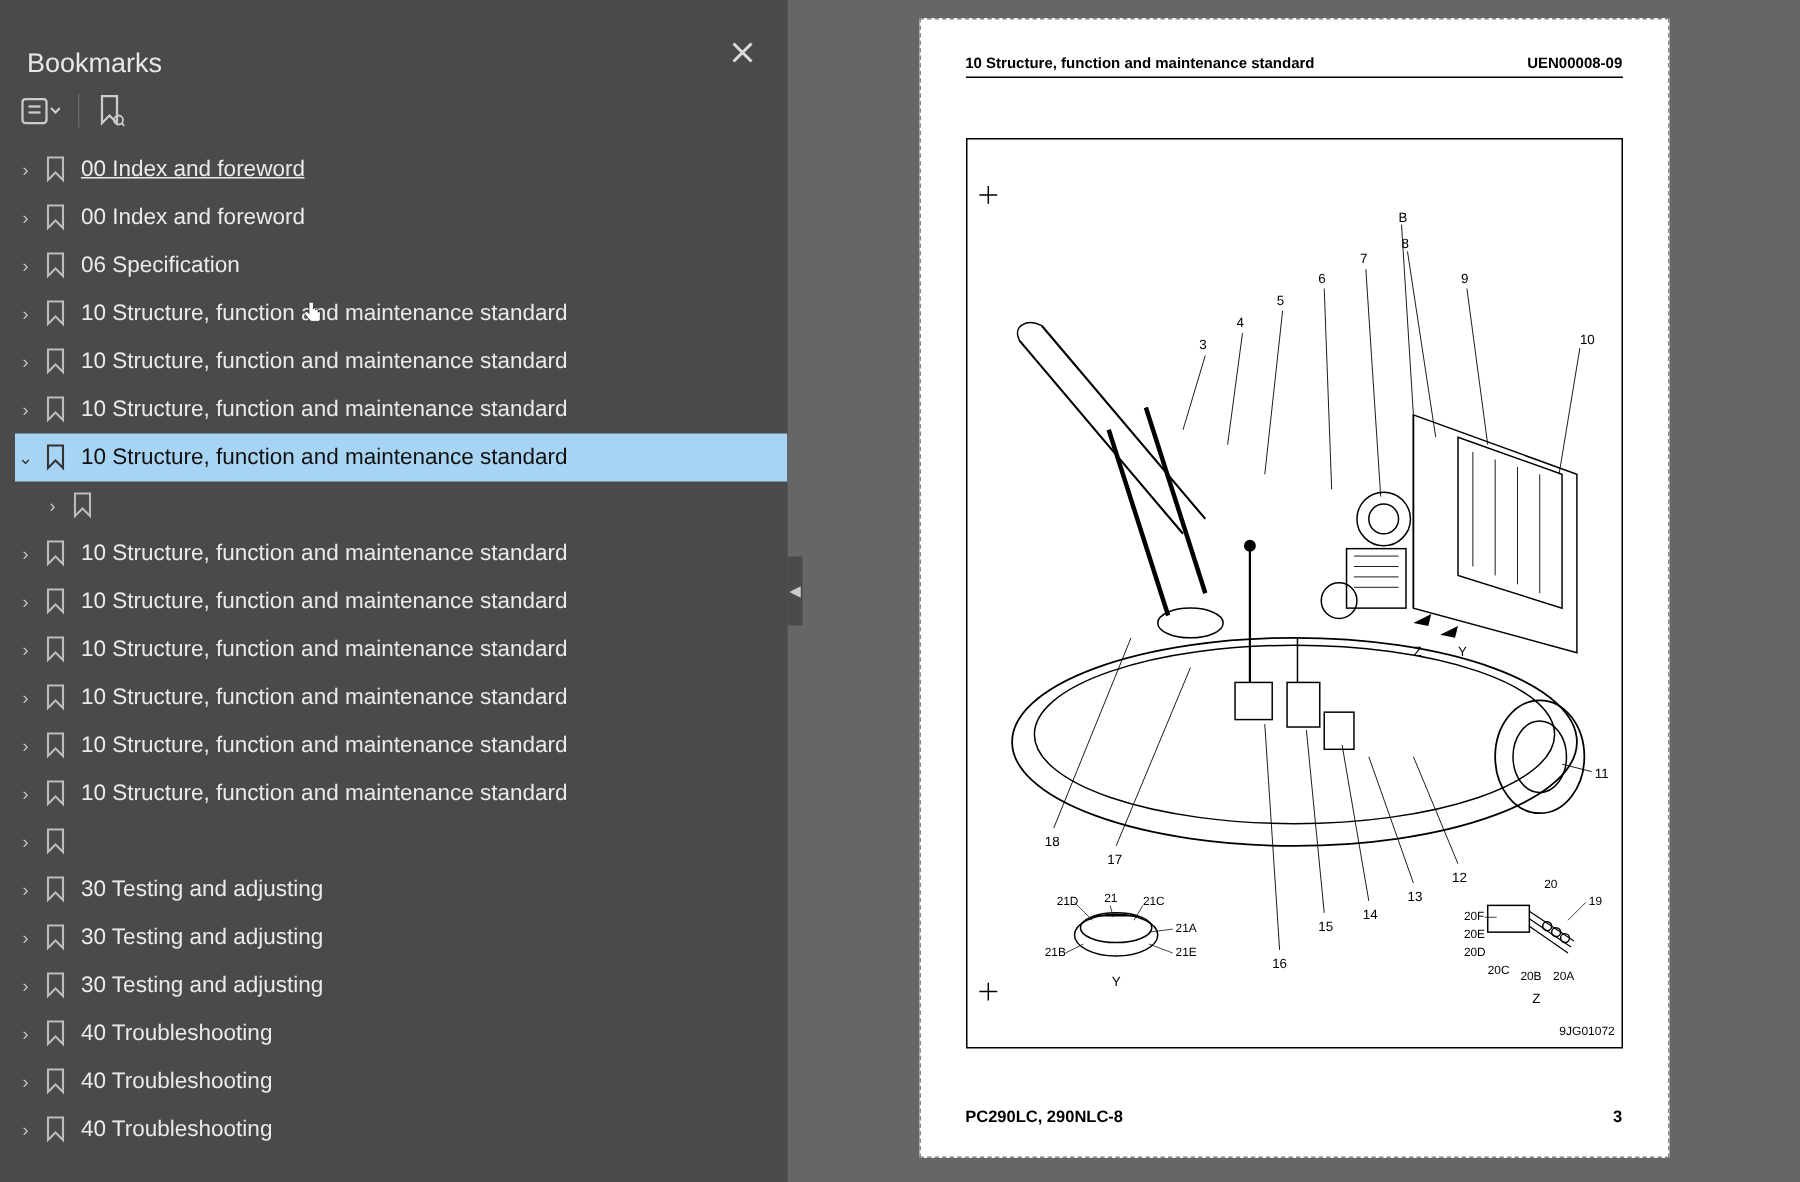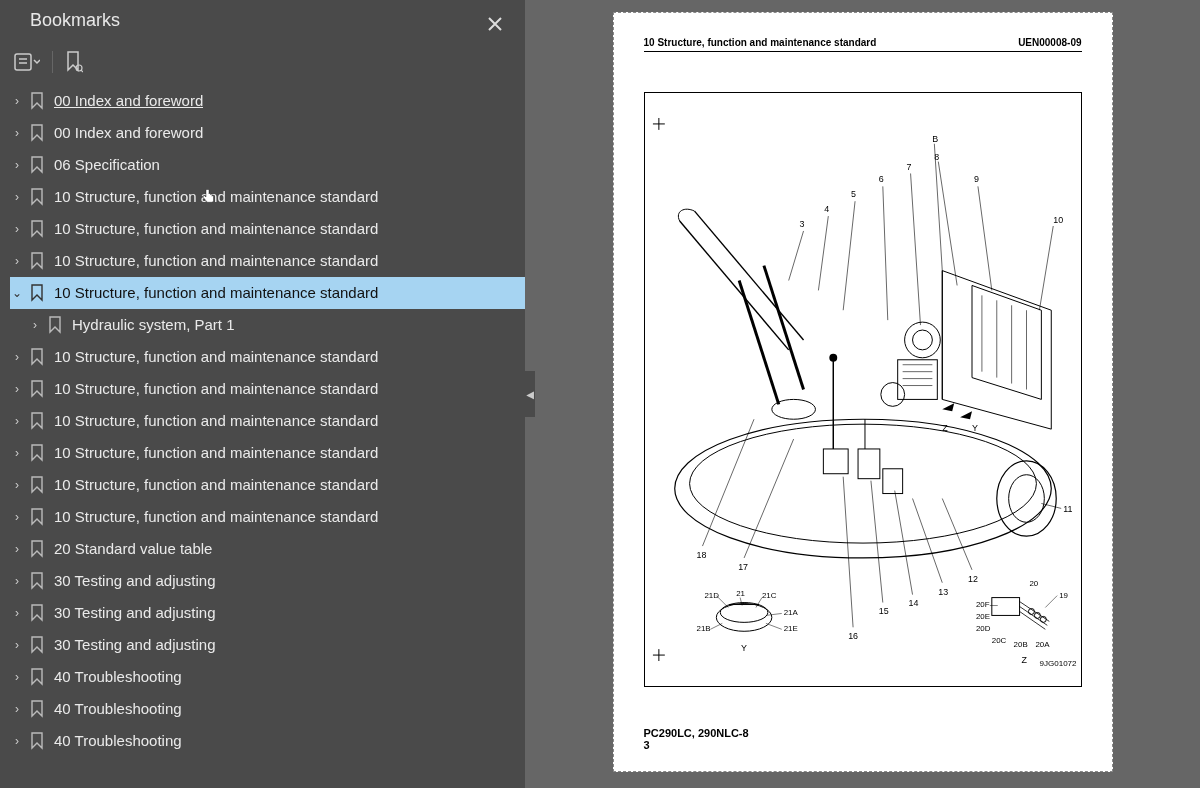--- a/index.html
+++ b/index.html
@@ -13,24 +13,23 @@
   }
   .sidebar {
     width: 525px;
     background: #4a4a4a;
     display: flex;
     flex-direction: column;
     color: #e0e0e0;
   }
   .sidebar-hdr {
     display: flex;
-    align-items: flex-start;
+    align-items: flex-end;
     justify-content: space-between;
-    padding: 10px 18px 8px 18px;
-    margin-left: 12px;
+    padding: 22px 18px 8px 18px;
   }
   .sidebar-title {
     font-size: 18px;
     font-weight: 400;
     color: #e8e8e8;
   }
   .close-x {
     font-size: 20px;
     color: #ddd;
     cursor: pointer;
@@ -126,30 +125,29 @@
   }
   .figure-box {
     border:1px solid #000;
     flex:1;
     position:relative;
     overflow:hidden;
   }
   .figure-box svg { width:100%; height:100%; }
   .fig-code {
     position:absolute;
-    right:4px; bottom:18px;
+    right:4px; bottom:6px;
     font-size:8px;
   }
   .page-ftr {
     display:flex;
     justify-content:space-between;
     font-size:11px;
     font-weight:bold;
     margin-top:40px;
-    flex-direction:column;
   }
   .cursor-hand {
     position:absolute;
     left:200px; top:107px;
     font-size:16px;
     color:#fff;
     pointer-events:none;
   }
 </style>
 </head>
@@ -251,84 +249,82 @@
         </span>
         <span class="bm-label">10 Structure, function and maintenance standard</span>
       </div>
       <div class="bm-item child">
         <span class="chev">›</span>
         <span class="bm-icon">
           <svg width="14" height="18" viewBox="0 0 14 18">
             <path d="M2 1 H12 V16 L7 11 L2 16 Z" stroke-width="1.4"></path>
           </svg>
         </span>
-        <span class="bm-label">Hydraulic system, Part 1</span>
-      </div>
-      <div class="bm-item">
-        <span class="chev">›</span>
-        <span class="bm-icon">
-          <svg width="14" height="18" viewBox="0 0 14 18">
-            <path d="M2 1 H12 V16 L7 11 L2 16 Z" stroke-width="1.4"></path>
-          </svg>
-        </span>
-        <span class="bm-label">10 Structure, function and maintenance standard</span>
-      </div>
-      <div class="bm-item">
-        <span class="chev">›</span>
-        <span class="bm-icon">
-          <svg width="14" height="18" viewBox="0 0 14 18">
-            <path d="M2 1 H12 V16 L7 11 L2 16 Z" stroke-width="1.4"></path>
-          </svg>
-        </span>
-        <span class="bm-label">10 Structure, function and maintenance standard</span>
-      </div>
-      <div class="bm-item">
-        <span class="chev">›</span>
-        <span class="bm-icon">
-          <svg width="14" height="18" viewBox="0 0 14 18">
-            <path d="M2 1 H12 V16 L7 11 L2 16 Z" stroke-width="1.4"></path>
-          </svg>
-        </span>
-        <span class="bm-label">10 Structure, function and maintenance standard</span>
-      </div>
-      <div class="bm-item">
-        <span class="chev">›</span>
-        <span class="bm-icon">
-          <svg width="14" height="18" viewBox="0 0 14 18">
-            <path d="M2 1 H12 V16 L7 11 L2 16 Z" stroke-width="1.4"></path>
-          </svg>
-        </span>
-        <span class="bm-label">10 Structure, function and maintenance standard</span>
-      </div>
-      <div class="bm-item">
-        <span class="chev">›</span>
-        <span class="bm-icon">
-          <svg width="14" height="18" viewBox="0 0 14 18">
-            <path d="M2 1 H12 V16 L7 11 L2 16 Z" stroke-width="1.4"></path>
-          </svg>
-        </span>
-        <span class="bm-label">10 Structure, function and maintenance standard</span>
-      </div>
-      <div class="bm-item">
-        <span class="chev">›</span>
-        <span class="bm-icon">
-          <svg width="14" height="18" viewBox="0 0 14 18">
-            <path d="M2 1 H12 V16 L7 11 L2 16 Z" stroke-width="1.4"></path>
-          </svg>
-        </span>
-        <span class="bm-label">10 Structure, function and maintenance standard</span>
-      </div>
-      <div class="bm-item">
-        <span class="chev">›</span>
-        <span class="bm-icon">
-          <svg width="14" height="18" viewBox="0 0 14 18">
-            <path d="M2 1 H12 V16 L7 11 L2 16 Z" stroke-width="1.4"></path>
-          </svg>
-        </span>
-        <span class="bm-label">20 Standard value table</span>
+      </div>
+      <div class="bm-item">
+        <span class="chev">›</span>
+        <span class="bm-icon">
+          <svg width="14" height="18" viewBox="0 0 14 18">
+            <path d="M2 1 H12 V16 L7 11 L2 16 Z" stroke-width="1.4"></path>
+          </svg>
+        </span>
+        <span class="bm-label">10 Structure, function and maintenance standard</span>
+      </div>
+      <div class="bm-item">
+        <span class="chev">›</span>
+        <span class="bm-icon">
+          <svg width="14" height="18" viewBox="0 0 14 18">
+            <path d="M2 1 H12 V16 L7 11 L2 16 Z" stroke-width="1.4"></path>
+          </svg>
+        </span>
+        <span class="bm-label">10 Structure, function and maintenance standard</span>
+      </div>
+      <div class="bm-item">
+        <span class="chev">›</span>
+        <span class="bm-icon">
+          <svg width="14" height="18" viewBox="0 0 14 18">
+            <path d="M2 1 H12 V16 L7 11 L2 16 Z" stroke-width="1.4"></path>
+          </svg>
+        </span>
+        <span class="bm-label">10 Structure, function and maintenance standard</span>
+      </div>
+      <div class="bm-item">
+        <span class="chev">›</span>
+        <span class="bm-icon">
+          <svg width="14" height="18" viewBox="0 0 14 18">
+            <path d="M2 1 H12 V16 L7 11 L2 16 Z" stroke-width="1.4"></path>
+          </svg>
+        </span>
+        <span class="bm-label">10 Structure, function and maintenance standard</span>
+      </div>
+      <div class="bm-item">
+        <span class="chev">›</span>
+        <span class="bm-icon">
+          <svg width="14" height="18" viewBox="0 0 14 18">
+            <path d="M2 1 H12 V16 L7 11 L2 16 Z" stroke-width="1.4"></path>
+          </svg>
+        </span>
+        <span class="bm-label">10 Structure, function and maintenance standard</span>
+      </div>
+      <div class="bm-item">
+        <span class="chev">›</span>
+        <span class="bm-icon">
+          <svg width="14" height="18" viewBox="0 0 14 18">
+            <path d="M2 1 H12 V16 L7 11 L2 16 Z" stroke-width="1.4"></path>
+          </svg>
+        </span>
+        <span class="bm-label">10 Structure, function and maintenance standard</span>
+      </div>
+      <div class="bm-item">
+        <span class="chev">›</span>
+        <span class="bm-icon">
+          <svg width="14" height="18" viewBox="0 0 14 18">
+            <path d="M2 1 H12 V16 L7 11 L2 16 Z" stroke-width="1.4"></path>
+          </svg>
+        </span>
       </div>
       <div class="bm-item">
         <span class="chev">›</span>
         <span class="bm-icon">
           <svg width="14" height="18" viewBox="0 0 14 18">
             <path d="M2 1 H12 V16 L7 11 L2 16 Z" stroke-width="1.4"></path>
           </svg>
         </span>
         <span class="bm-label">30 Testing and adjusting</span>
       </div>

